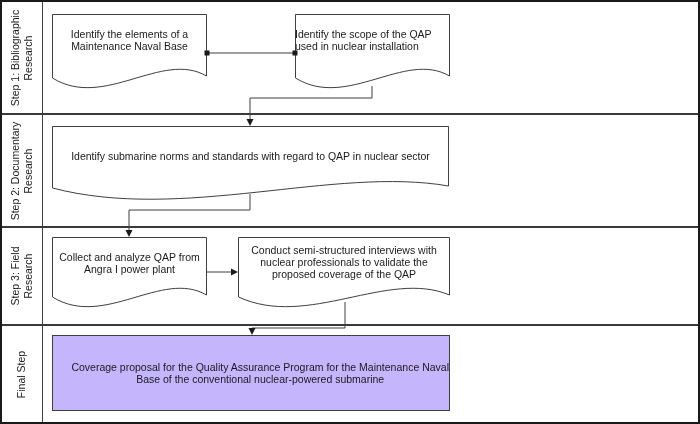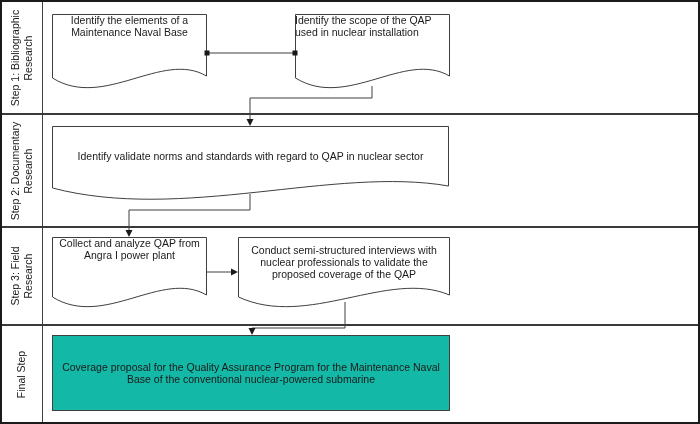--- a/index.html
+++ b/index.html
@@ -26,24 +26,24 @@
   .shape svg{position:absolute;top:0;left:0;display:block;}
   .txt{
     position:relative;text-align:center;font-size:10.5px;line-height:12px;
     white-space:pre;color:#1a1a1a;
   }
   .s-a{left:50px;top:12px;width:155px;height:78px}
   .s-b{left:293px;top:12px;width:123px;height:78px}
   .s-c{left:50px;top:124px;width:397px;height:76px}
   .s-d{left:50px;top:235px;width:155px;height:74px}
   .s-e{left:236px;top:235px;width:212px;height:74px}
-  .pt14{}.pt24{padding-top:24px}.pt7{padding-top:7px}
+  .pt14{padding-top:14px}.pt24{padding-top:24px}.pt7{padding-top:7px}
   .s-f{
     left:50px;top:333px;width:398px;height:76px;box-sizing:border-box;
-    border:1px solid #3f3f3f;background:#14b8a6;display:flex;align-items:center;justify-content:center;
+    border:1px solid #3f3f3f;background:#c4b5fd;display:flex;align-items:center;justify-content:flex-end;
   }
   .connectors{position:absolute;top:0;left:0;pointer-events:none;}
   .connectors path{stroke:#3f3f3f;stroke-width:1;fill:none;}
   .connectors polygon,.connectors rect{fill:#1a1a1a;stroke:none;}
 </style>
 </head>
 <body>
 
 <div class="frame">
 
@@ -80,21 +80,21 @@
       <path d="M0.5,0.5 H154.5 V62 C110,36 52,96 0.5,64 Z" fill="#ffffff" stroke="#3f3f3f"></path>
     </svg>
     <div class="txt pt14">Identify the scope of the QAP
 used in nuclear installation</div>
   </div>
 
   <div class="shape s-c">
     <svg width="397" height="76" viewBox="0 0 397 76">
       <path d="M0.5,0.5 H396.5 V60 C282,40 130,96 0.5,62 Z" fill="#ffffff" stroke="#3f3f3f"></path>
     </svg>
-    <div class="txt pt24">Identify validate norms and standards with regard to QAP in nuclear sector</div>
+    <div class="txt pt24">Identify submarine norms and standards with regard to QAP in nuclear sector</div>
   </div>
 
   <div class="shape s-d">
     <svg width="155" height="74" viewBox="0 0 155 74">
       <path d="M0.5,0.5 H154.5 V58 C110,32 52,92 0.5,60 Z" fill="#ffffff" stroke="#3f3f3f"></path>
     </svg>
     <div class="txt pt14">Collect and analyze QAP from
 Angra I power plant</div>
   </div>
 

